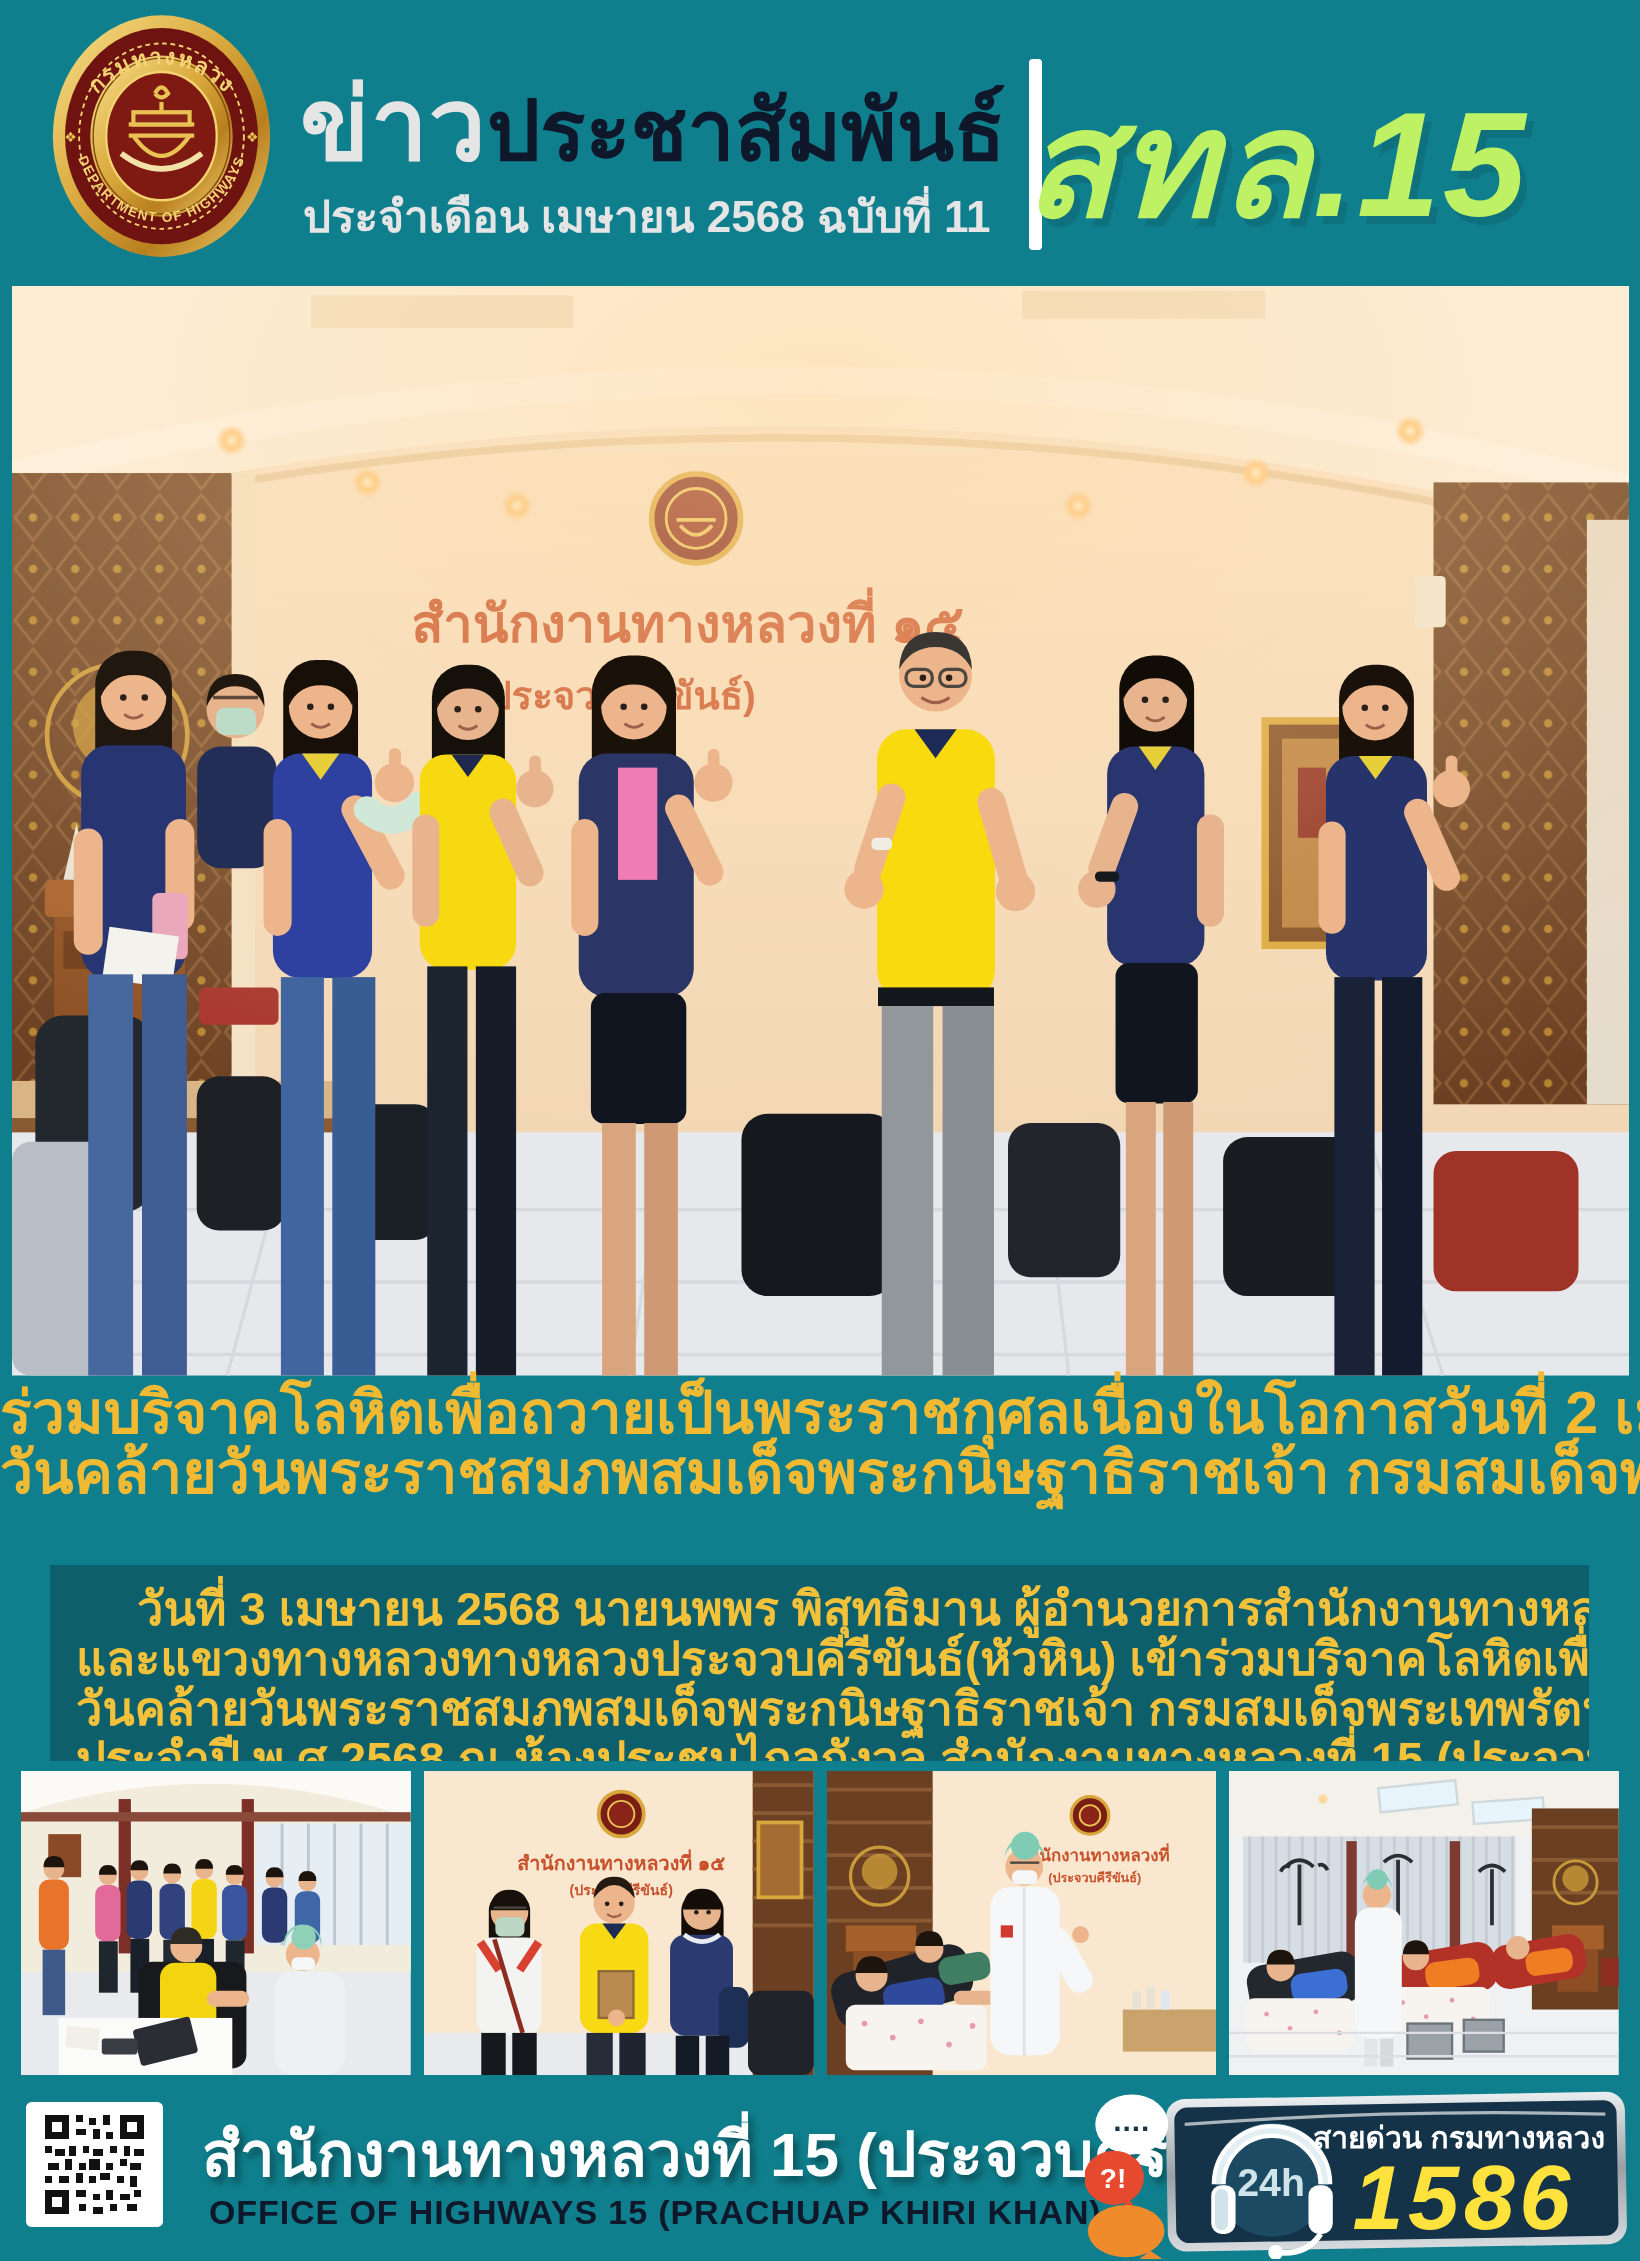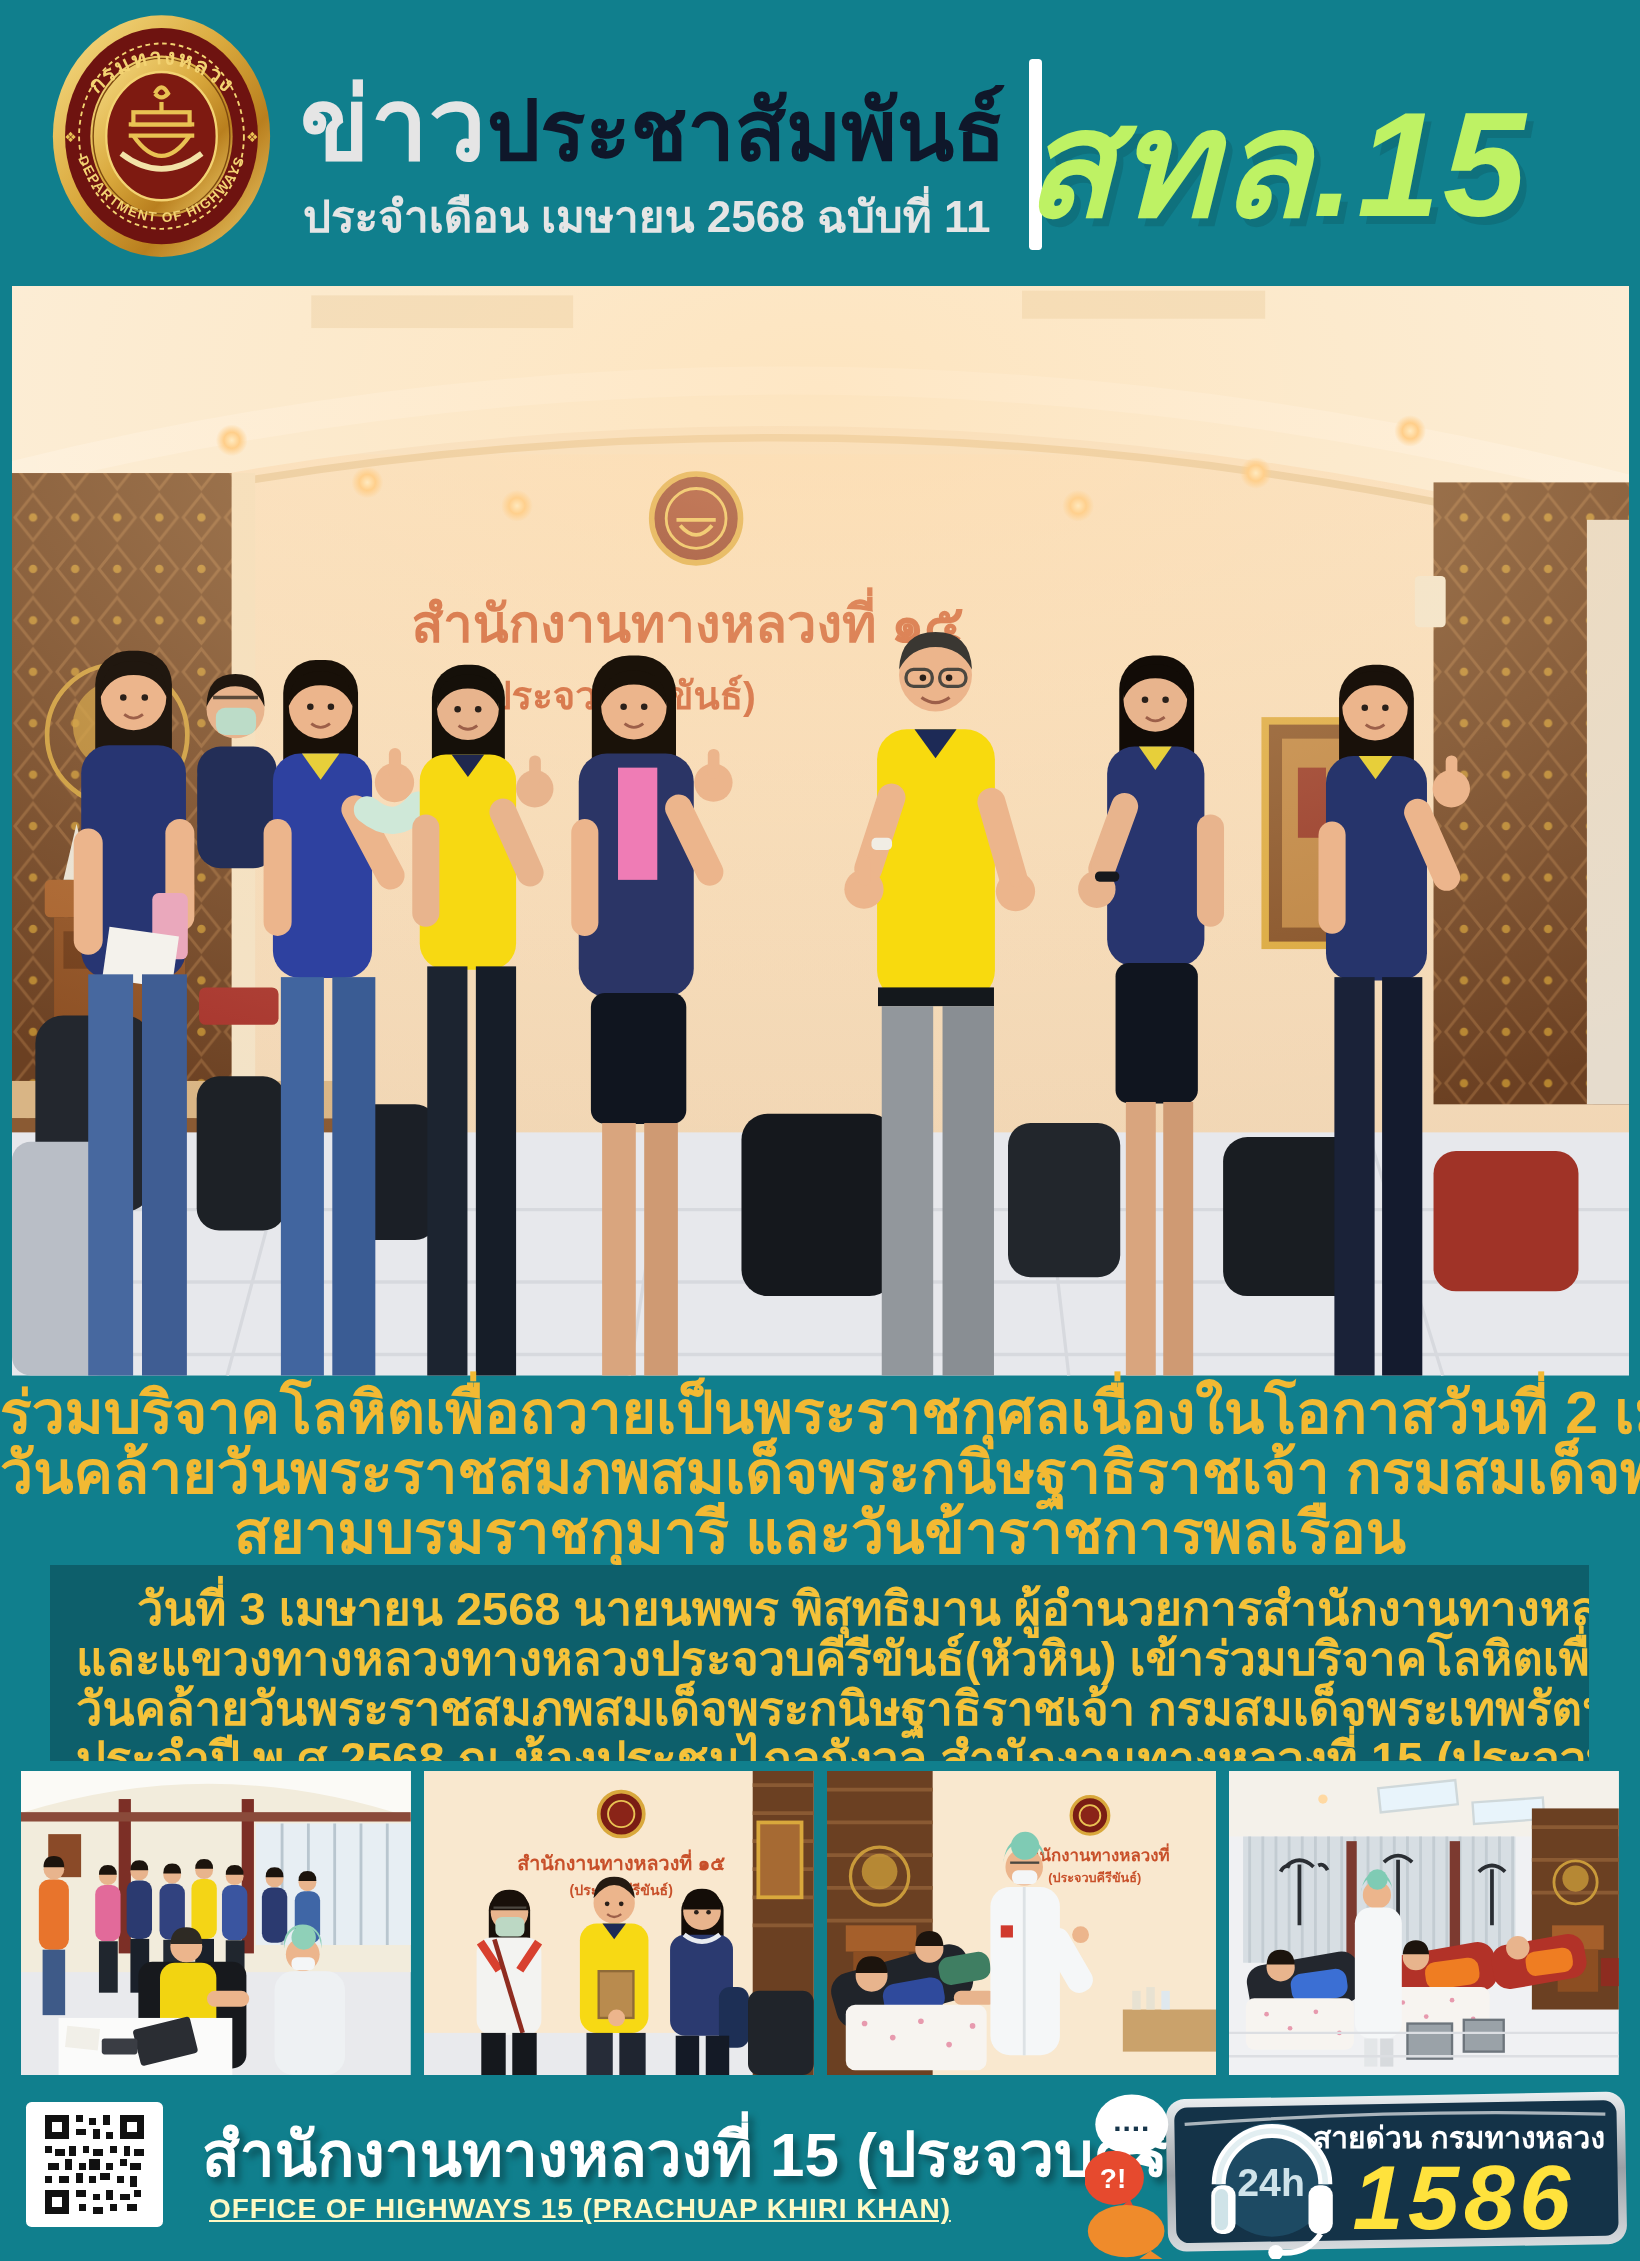--- a/index.html
+++ b/index.html
@@ -37,22 +37,22 @@
   
   .photo-strip{ position:absolute; left:21px; top:1771px; width:1598px; height:304px;
     display:flex; gap:13px; }
   .shot{ flex:1; height:304px; }
   .shot svg{ width:100%; height:100%; display:block; }
   
   .qr-box{ position:absolute; left:26px; top:2102px; width:137px; height:125px;
     background:#ffffff; border-radius:5.6px; display:flex; align-items:center; justify-content:center; }
   .office-th{ position:absolute; left:202px; top:2105px; font-size:62px; font-weight:bold;
     color:#ffffff; text-shadow:4.7px 5.6px 7.5px rgba(0,0,0,0.35); white-space:nowrap; }
-  .office-en{ position:absolute; left:209px; top:2193px; font-size:28px; font-weight:bold;
-    color:#fef9c3; letter-spacing:0.9px; white-space:nowrap;text-decoration:underline; }
+  .office-en{ position:absolute; left:209px; top:2193px; font-size:34px; font-weight:bold;
+    color:#0f172a; letter-spacing:0.9px; white-space:nowrap; }
   .hotline{ position:absolute; left:1085px; top:2088px; width:548px; height:171px; }
 </style>
 </head>
 <body>
 
 <div class="page">
 
   <div>
     <div class="logo-wrap">
       <svg viewBox="0 0 472 530">
@@ -342,21 +342,20 @@
         <rect x="2794" y="1145" width="58" height="240" rx="29" fill="#ecb58c"></rect>
         <rect x="2828" y="1478" width="86" height="852" fill="#1a2238"></rect>
         <rect x="2930" y="1478" width="86" height="852" fill="#141b2e"></rect>
       </g>
     </svg>
   </div>
 
   <div class="headline">
     <div>ร่วมบริจาคโลหิตเพื่อถวายเป็นพระราชกุศลเนื่องในโอกาสวันที่ 2 เมษายน 2568</div>
     <div>วันคล้ายวันพระราชสมภพสมเด็จพระกนิษฐาธิราชเจ้า กรมสมเด็จพระเทพรัตนราชสุดาฯ</div>
-    <div>สยามบรมราชกุมารี และวันข้าราชการพลเรือน</div>
   </div>
 
   <div class="article">
     <div class="indent">วันที่ 3 เมษายน 2568 นายนพพร พิสุทธิมาน ผู้อำนวยการสำนักงานทางหลวงที่15 พร้อมด้วยข้าราชการ เจ้าหน้าที่สำนักงานทางหลวงที่15</div>
     <div>และแขวงทางหลวงทางหลวงประจวบคีรีขันธ์(หัวหิน)  เข้าร่วมบริจาคโลหิตเพื่อถวายเป็นพระราชกุศลเนื่องในโอกาสวันที่ 2  เมษายน 2568</div>
     <div>วันคล้ายวันพระราชสมภพสมเด็จพระกนิษฐาธิราชเจ้า กรมสมเด็จพระเทพรัตนราชสุดาฯ สยามบรมราชกุมารี และวันข้าราชการพลเรือน</div>
     <div>ประจำปี พ.ศ.2568  ณ ห้องประชุมไกลกังวล สำนักงานทางหลวงที่ 15 (ประจวบคีรีขันธ์)</div>
   </div>
 
   <div class="photo-strip">

